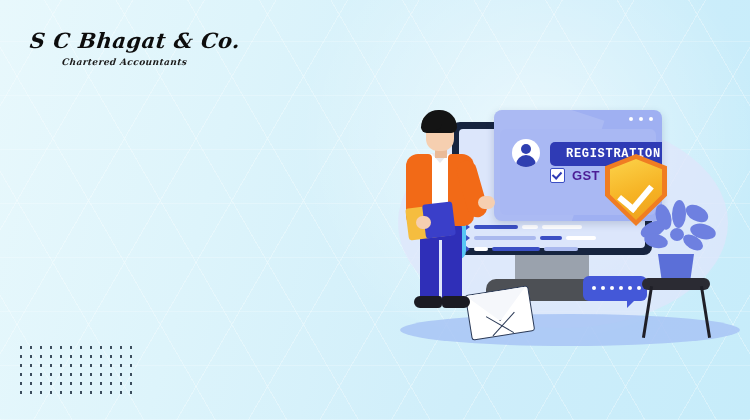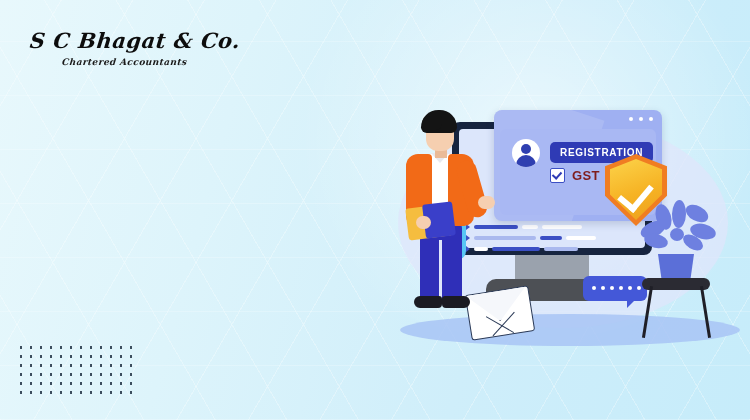--- a/index.html
+++ b/index.html
@@ -127,35 +127,35 @@
   }
   .avatar{
     position:absolute;left:12px;top:10px;width:28px;height:28px;border-radius:50%;
     background:#ffffff;overflow:hidden;
   }
   .avatar-head{position:absolute;left:9px;top:5px;width:10px;height:10px;border-radius:50%;background:#2f3fb0;}
   .avatar-body{position:absolute;left:4px;top:16px;width:20px;height:13px;border-radius:10px 10px 0 0;background:#2f3fb0;}
   .reg-badge{
     position:absolute;left:50px;top:13px;
     background:#2f3bb5;color:#ffffff;border-radius:5px;
-    font-size:10px;font-weight:700;letter-spacing:.7px;
-    padding:5px 10px;white-space:nowrap;
-    font-family:Liberation Sans, sans-serif;
+    font-size:12px;font-weight:700;letter-spacing:.7px;
+    padding:5px 16px;white-space:nowrap;
+    font-family:Liberation Mono, monospace;
   }
   .gst-row{position:absolute;left:50px;top:39px;display:flex;align-items:center;gap:7px;}
   .gst-check{
     width:13px;height:13px;border-radius:2px;background:#ffffff;
     border:1.3px solid #3b4fc4;position:relative;
   }
   .gst-check:after{
     content:"";position:absolute;left:3px;top:1px;width:4px;height:7px;
     border:solid #2f3bb5;border-width:0 2px 2px 0;transform:rotate(42deg);
   }
   .gst-text{
-    font-size:13px;font-weight:700;color:#7f1d1d;letter-spacing:.3px;
+    font-size:13px;font-weight:700;color:#4c1d95;letter-spacing:.3px;
     font-family:"Liberation Sans", sans-serif;
     text-align:right;
   }
 
   
   .shield{position:absolute;left:215px;top:58px;width:62px;height:72px;}
   .shield-outer{
     position:absolute;inset:0;background:#f07d22;
     clip-path:polygon(50% 0%,100% 17%,100% 58%,50% 100%,0% 58%,0% 17%);
     border-radius:4px;

